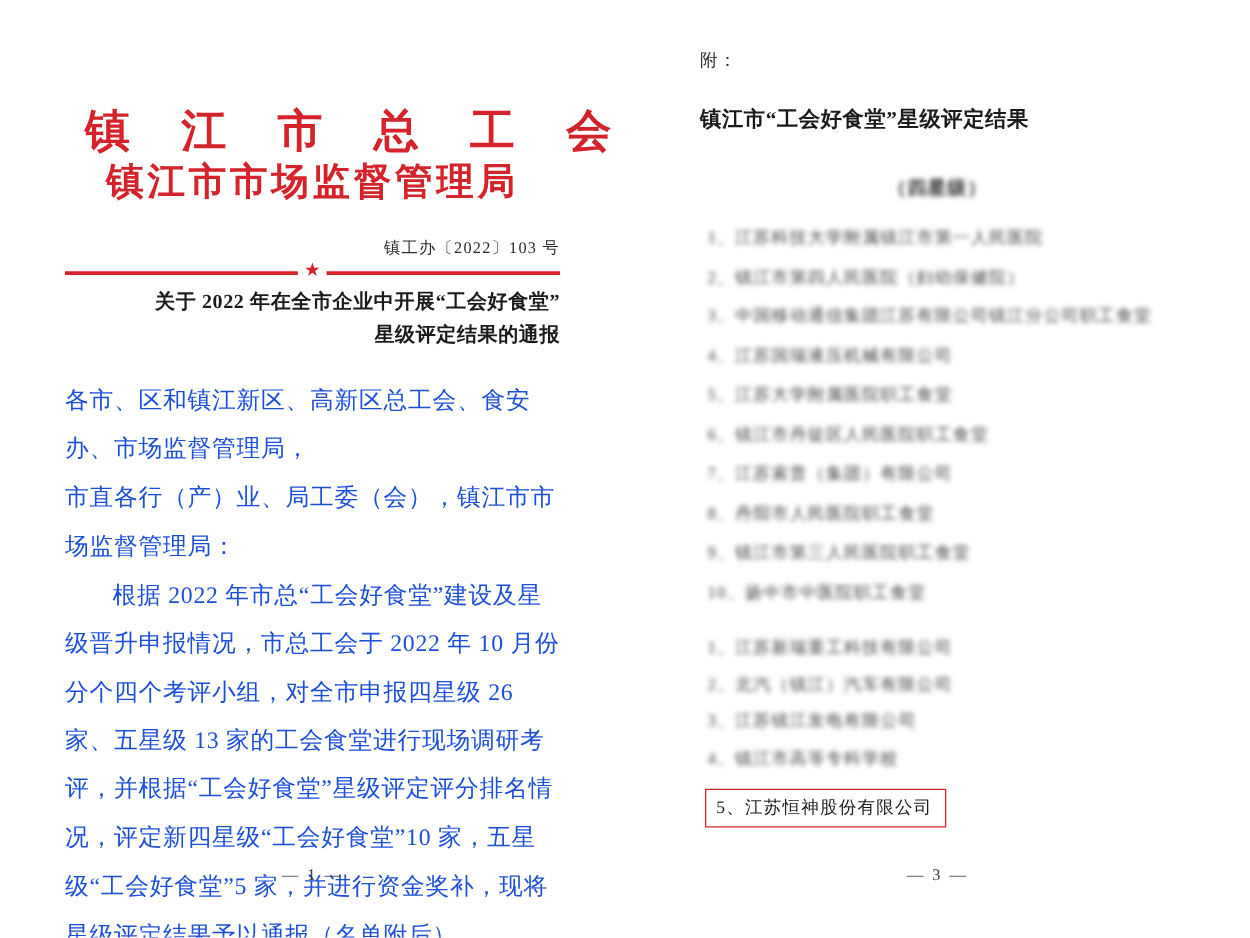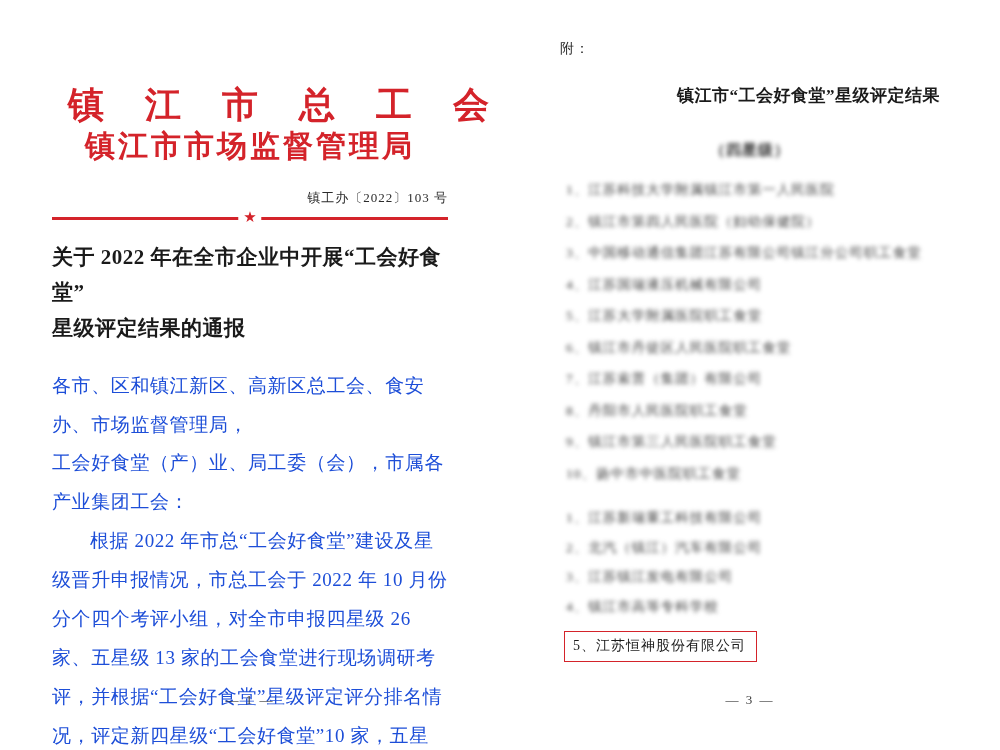--- a/index.html
+++ b/index.html
@@ -83,23 +83,23 @@
     top: -7px;
     transform: translateX(-50%);
     color: #d4232a;
     font-size: 15px;
     line-height: 1;
     background: #ffffff;
     padding: 0 5px;
   }
 
   .doc-title {
-    margin-top: 20px;
-    text-align: left;
-    font-size: 21px;
+    margin-top: 8px;
+    text-align: right;
+    font-size: 16px;
     font-weight: bold;
     color: #1a1a1a;
     line-height: 1.7;
     letter-spacing: 0.5px;
   }
 
   .doc-body {
     margin-top: 20px;
     font-size: 19px;
     color: #1d4ed8;
@@ -126,21 +126,21 @@
   }
 
   
   .attach-label {
     font-size: 14px;
     color: #2b2b2b;
     letter-spacing: 1px;
   }
   .attach-title {
     margin-top: 26px;
-    text-align: right;
+    text-align: left;
     font-size: 17px;
     font-weight: bold;
     color: #1a1a1a;
     letter-spacing: 0.5px;
   }
 
   .section-heading {
     margin-top: 34px;
     text-align: center;
     font-size: 15px;
@@ -207,21 +207,21 @@
       <span class="red-star">★</span>
     </div>
 
     <div class="doc-title">
       <div>关于 2022 年在全市企业中开展“工会好食堂”</div>
       <div>星级评定结果的通报</div>
     </div>
 
     <div class="doc-body">
       <p>各市、区和镇江新区、高新区总工会、食安办、市场监督管理局，</p>
-      <p>工会好食堂（产）业、局工委（会），市属各产业集团工会：</p>
+      <p>市直各行（产）业、局工委（会），镇江市市场监督管理局：</p>
       <p class="indent">根据 2022 年市总“工会好食堂”建设及星级晋升申报情况，市总工会于 2022 年 10 月份分个四个考评小组，对全市申报四星级 26 家、五星级 13 家的工会食堂进行现场调研考评，并根据“工会好食堂”星级评定评分排名情况，评定新四星级“工会好食堂”10 家，五星级“工会好食堂”5 家，并进行资金奖补，现将星级评定结果予以通报（名单附后）。</p>
     </div>
 
     <div class="page-num">— 1 —</div>
   </div>
 
   <div class="page page-right">
 
     <div class="attach-label">附：</div>
 

